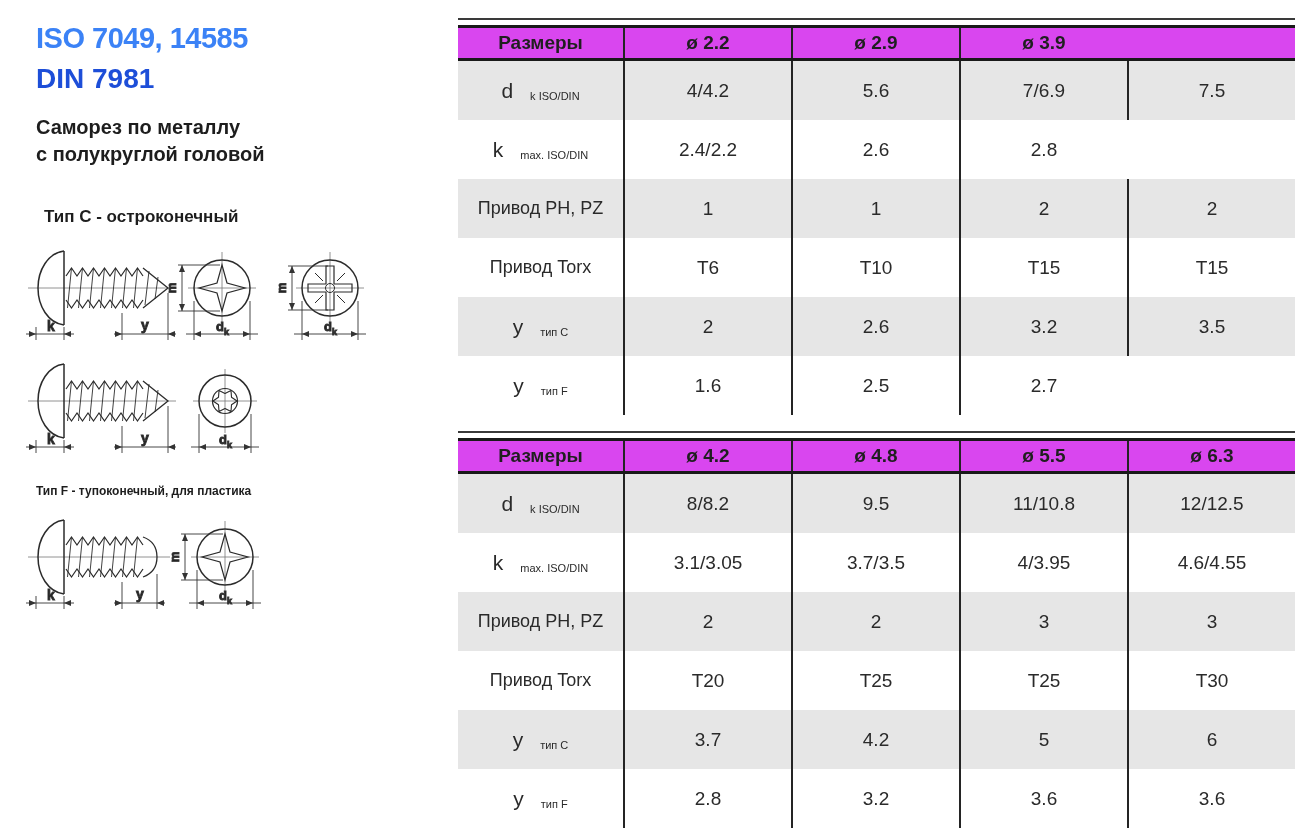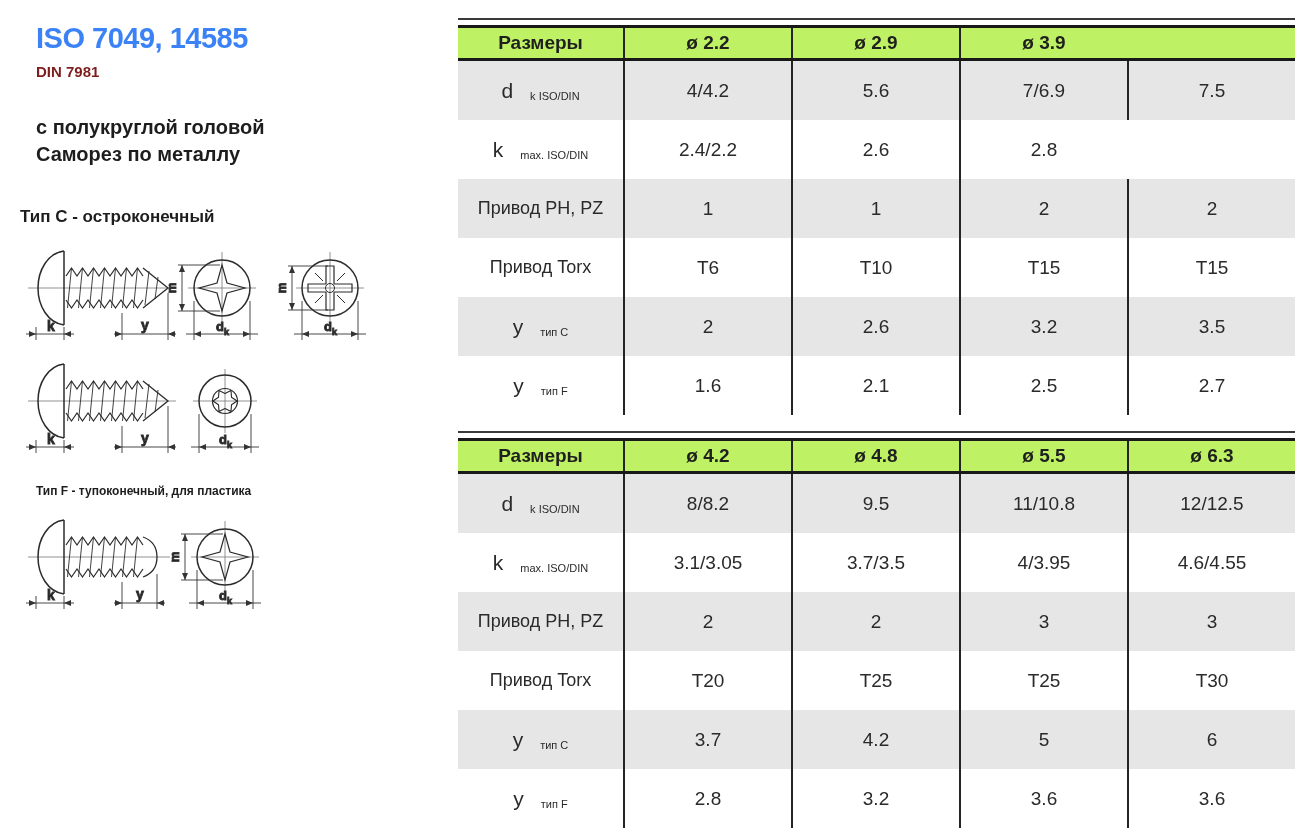--- a/index.html
+++ b/index.html
@@ -1,64 +1,64 @@
 <!DOCTYPE html>
 <html><head>
 <meta charset="utf-8">
 <style>
   html,body{margin:0;padding:0;background:#ffffff;}
   #stage{position:relative;width:1303px;height:837px;background:#ffffff;overflow:hidden;
          font-family:"Liberation Sans",sans-serif;color:#2a2a2a;}
 
   
   .t-main{position:absolute;left:36px;top:22px;font-size:29px;font-weight:700;color:#3b82f6;letter-spacing:-0.5px;}
-  .t-din{position:absolute;left:36px;top:63px;font-size:15px;font-weight:700;color:#7f1d1d;}
+  .t-din{position:absolute;left:36px;top:63px;font-size:28px;font-weight:700;color:#1d4ed8;}
   .t-sub{position:absolute;left:36px;top:114px;font-size:20px;font-weight:700;line-height:27px;color:#1d1d1d;}
-  .t-type-c{position:absolute;left:20px;top:207px;font-size:17px;font-weight:700;color:#1d1d1d;}
+  .t-type-c{position:absolute;left:44px;top:207px;font-size:17px;font-weight:700;color:#1d1d1d;}
   .t-type-f{position:absolute;left:36px;top:484px;font-size:12px;font-weight:700;color:#1d1d1d;}
 
   .drw{position:absolute;overflow:visible;}
   .drw svg{overflow:visible;display:block;}
   #drwA{left:30px;top:243px;}
   #drwB{left:30px;top:356px;}
   #drwC{left:30px;top:512px;}
 
   svg text{font-family:"Liberation Sans",sans-serif;fill:#222;}
   .dimlbl{font-size:14px;font-weight:700;}
   .dimlbl-s{font-size:12px;font-weight:700;}
   .dimlbl-d{font-size:13px;font-weight:700;}
   .dimlbl-dk{font-size:9px;font-weight:700;}
 
   
   .dtable{position:absolute;left:458px;width:837px;}
   #table1{top:18px;}
   #table2{top:431px;}
   .rule-top{height:2px;background:#3a3a3a;margin-bottom:5px;}
-  .thead{display:flex;background:#bef264;border-top:3px solid #191919;border-bottom:3px solid #191919;}
+  .thead{display:flex;background:#d946ef;border-top:3px solid #191919;border-bottom:3px solid #191919;}
   .thead .cell{height:30px;font-weight:700;font-size:19px;color:#1f1f1f;}
   .trow{display:flex;background:#ffffff;}
   .trow .cell{height:59px;font-size:19px;}
   .trow.alt{background:#e6e6e6;}
   .cell{display:flex;align-items:center;justify-content:center;box-sizing:border-box;}
   .c0{flex:0 0 165px;}
   .c{flex:0 0 168px;border-left:2px solid #242424;text-align:center;}
   .lbl-big{font-size:21px;}
   .lbl-norm{font-size:18px;}
   .lbl-sub{font-size:11px;position:relative;top:5px;margin-left:17px;}
 </style>
 </head>
 <body>
 
 <div id="stage">
 
   <div class="t-main">ISO 7049, 14585</div>
   <div class="t-din">DIN 7981</div>
   <div class="t-sub">
+    <div>Саморез по металлу</div>
     <div>с полукруглой головой</div>
-    <div>Саморез по металлу</div>
   </div>
   <div class="t-type-c">Тип C - остроконечный</div>
   <div class="t-type-f">Тип F - тупоконечный, для пластика</div>
 
   <div class="drw" id="drwA">
     <svg width="360" height="100" viewBox="0 0 360 100">
       <g stroke="#2b2b2b" fill="none">
         <line x1="-2" y1="45" x2="146" y2="45" stroke="#777" stroke-width="0.8"></line>
         <path d="M34,8 C18,10 8,27 8,45 C8,63 18,80 34,82" stroke-width="1.5"></path>
         <line x1="34" y1="8" x2="34" y2="82" stroke-width="1.5"></line>
@@ -276,21 +276,20 @@
       <div class="cell c">2.6</div>
       <div class="cell c">3.2</div>
       <div class="cell c">3.5</div>
     </div>
     <div class="trow">
       <div class="cell c0">
           <span class="lbl-big">y</span>
           <span class="lbl-sub">тип F</span>
         </div>
       <div class="cell c">1.6</div>
-      <div class="cell c">2.1</div>
       <div class="cell c">2.5</div>
       <div class="cell c">2.7</div>
     </div>
   </div>
 
   <div class="dtable" id="table2">
     <div class="rule-top"></div>
     <div class="thead">
       <div class="cell c0">Размеры</div>
       <div class="cell c">ø 4.2</div>

